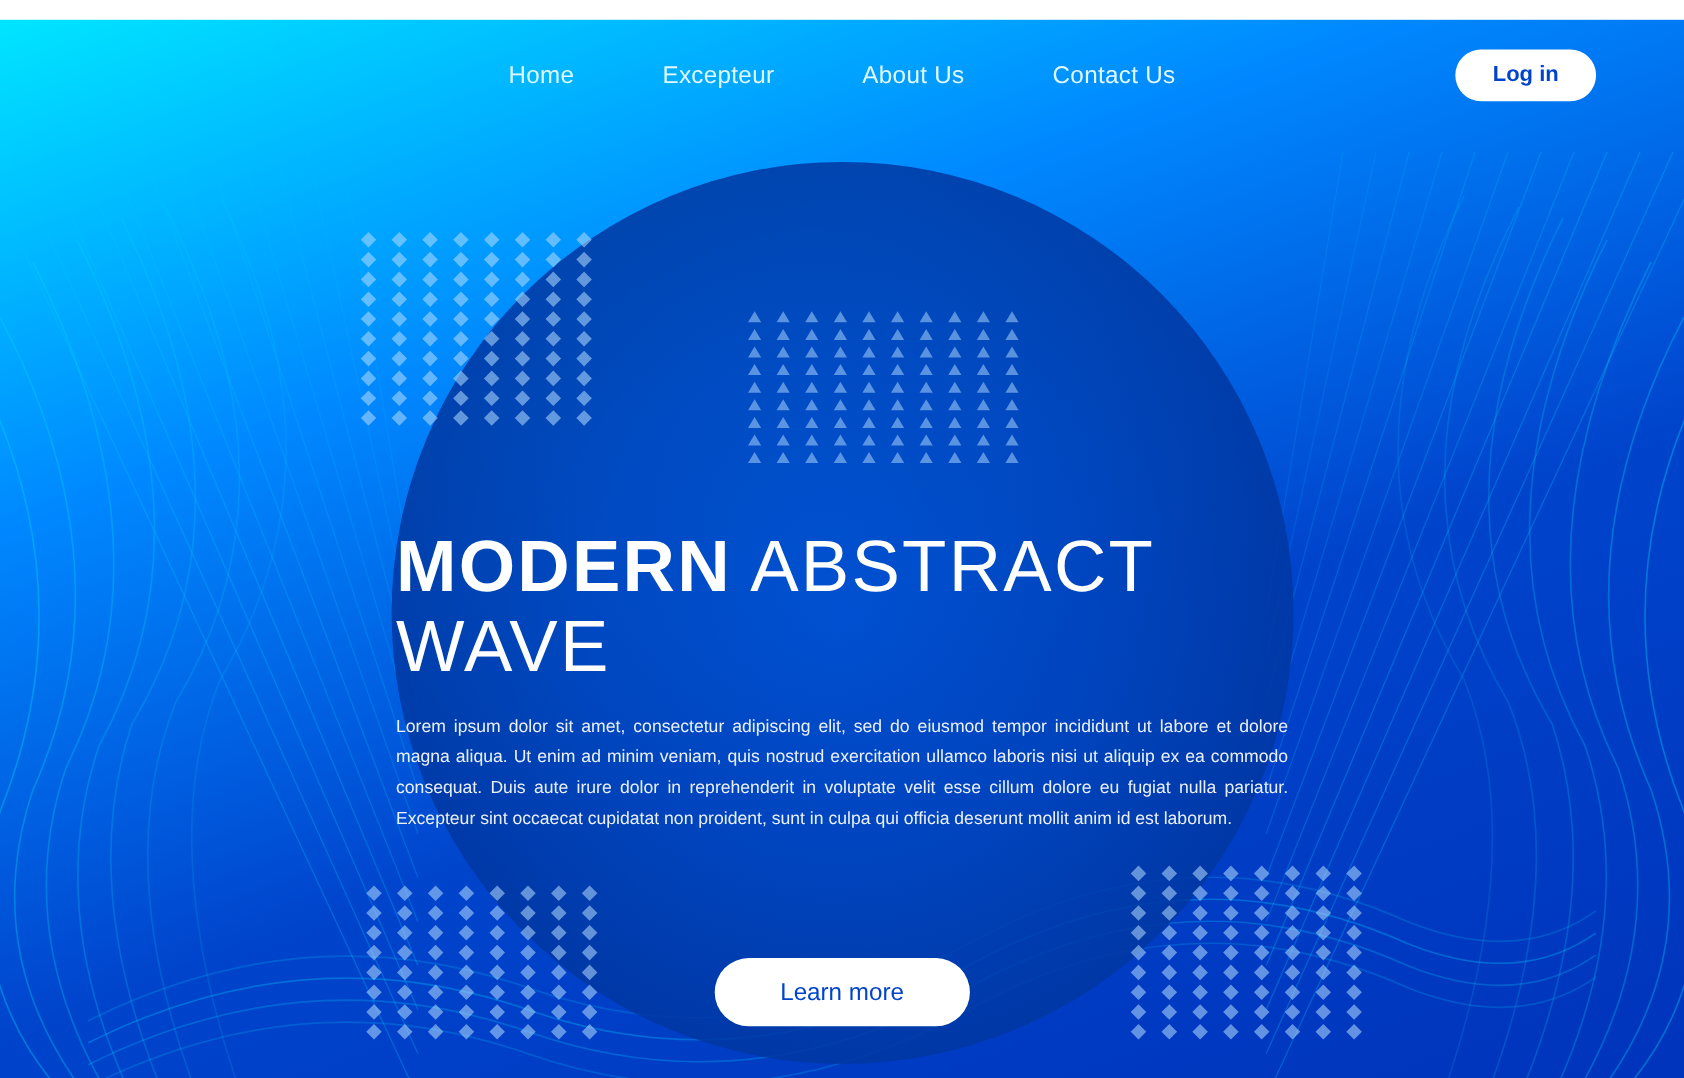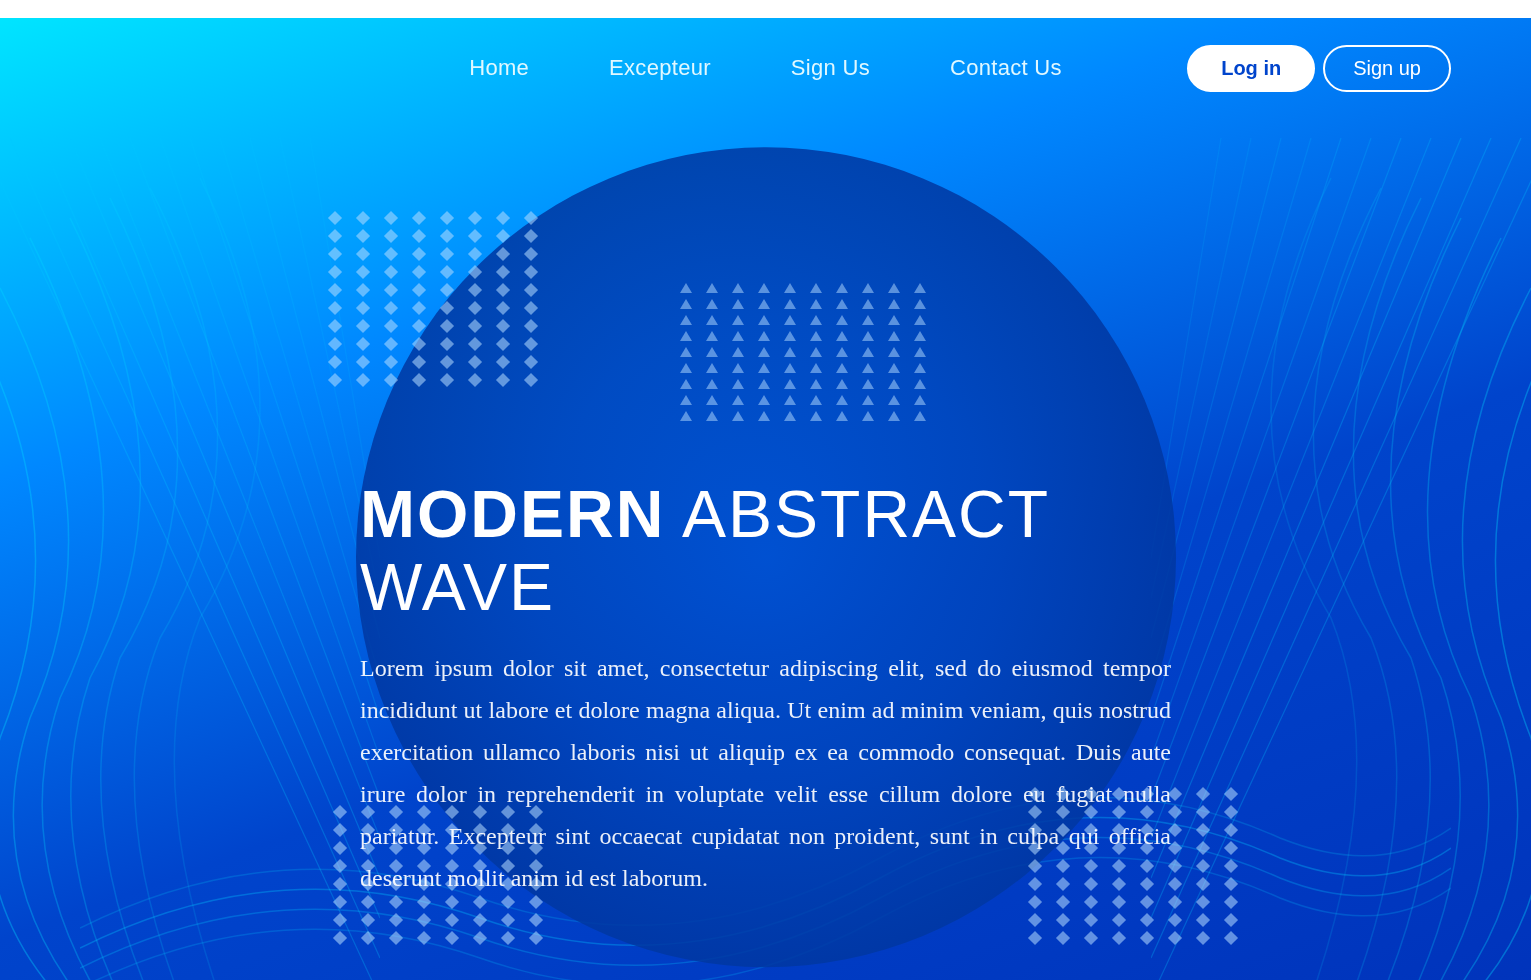--- a/index.html
+++ b/index.html
@@ -138,26 +138,25 @@
       font-weight: 300;
       color: white;
       letter-spacing: 2px;
       margin-bottom: 24px;
       line-height: 1.1;
     }
     .hero-title strong {
       font-weight: 800;
     }
     .hero-description {
-      font-size: 24px;
+      font-size: 16px;
       color: rgba(255,255,255,0.92);
       line-height: 1.75;
       text-align: justify;
       margin-bottom: 44px;
-      font-family: Liberation Serif, serif;
     }
 
     
     .learn-more-btn {
       background: white;
       color: #0044cc;
       border: none;
       border-radius: 50px;
       padding: 18px 60px;
       font-size: 22px;
@@ -271,25 +270,24 @@
       <path d="M 0 290 Q 200 190 400 260 Q 600 330 800 220 Q 1000 110 1200 200 Q 1300 240 1371 190" stroke="rgba(0,200,255,0.4)" stroke-width="1.5" fill="none"></path>
       <path d="M 0 230 Q 200 130 400 200 Q 600 270 800 160 Q 1000 50 1200 140 Q 1300 180 1371 130" stroke="rgba(0,220,255,0.35)" stroke-width="1.5" fill="none"></path>
     </g>
   </svg>
 
   <div class="center-circle"></div>
 
   <nav class="navbar">
     <a class="nav-link">Home</a>
     <a class="nav-link">Excepteur</a>
-    <a class="nav-link">Sign Us</a>
+    <a class="nav-link">About Us</a>
     <a class="nav-link">Contact Us</a>
     <div class="nav-buttons">
       <button class="btn-login">Log in</button>
-      <button class="btn-signup">Sign up</button>
     </div>
   </nav>
 
   <div class="dot-pattern dot-diamonds-topleft" id="dp1">
       <div class="dot"></div>
       <div class="dot"></div>
       <div class="dot"></div>
       <div class="dot"></div>
       <div class="dot"></div>
       <div class="dot"></div>

